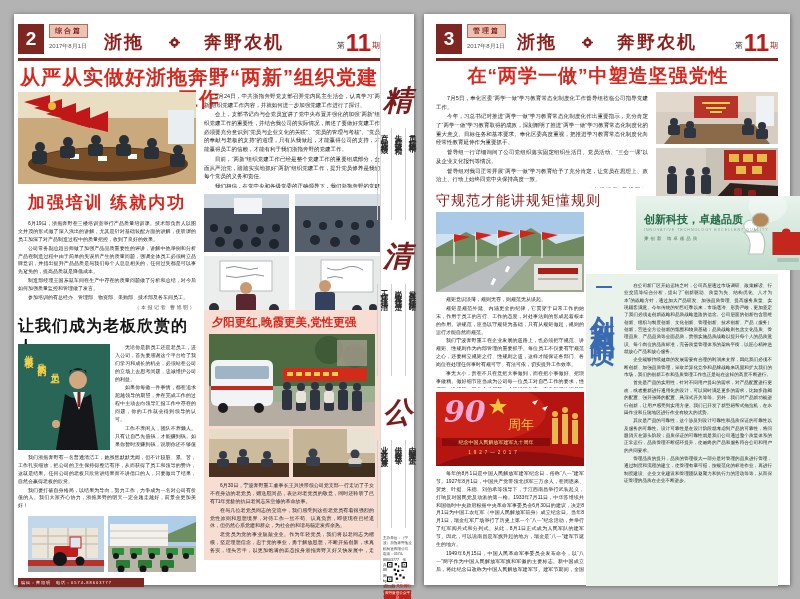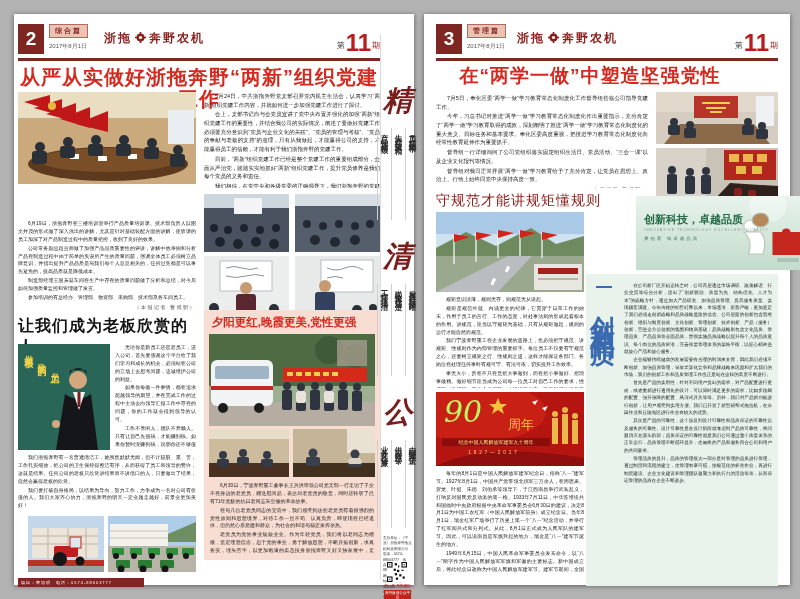--- a/index.html
+++ b/index.html
@@ -8,22 +8,22 @@
   .abs{position:absolute}
   .sheet{position:absolute;background:#fff;box-shadow:0 1px 5px rgba(0,0,0,.5)}
   .photo{position:absolute;overflow:hidden;background:#9a9a9a}
   .photo svg{display:block;width:100%;height:100%}
   
   .pagebox{position:absolute;background:#7e2622;color:#fff;font-weight:bold;font-size:19px;
            display:flex;align-items:center;justify-content:center}
   .sectag{position:absolute;background:#e9c4b4;color:#8b2320;border:1px solid #b4695c;
           font-size:7px;font-weight:bold;padding:1px 5px;letter-spacing:2px}
   .hdate{position:absolute;font-size:6px;color:#555}
-  .masthead{position:absolute;text-align:center;color:#8b1f1b;font-weight:bold;font-size:12px;
-            letter-spacing:2px;display:flex;align-items:center;justify-content:flex-start;gap:3px}
+  .masthead{position:absolute;text-align:center;color:#8b1f1b;font-weight:bold;font-size:18px;
+            letter-spacing:2px;display:flex;align-items:center;justify-content:space-between;gap:3px}
   .issuebox{position:absolute;display:flex;align-items:flex-end;justify-content:flex-end;gap:1px}
   .issuebox .ip{font-size:8px;color:#333;padding-bottom:3px}
   .issuebox .inum{font-size:24px;font-weight:bold;color:#b91c1c;line-height:.9}
   .issuebox .is{font-size:8px;color:#a32318;padding-bottom:3px}
   .rule{position:absolute;background:#7e2622;height:2.5px}
   
   .h-red{position:absolute;color:#d5281e;font-weight:bold;text-align:center;
          font-family:"Liberation Sans",sans-serif;letter-spacing:1px;line-height:1.1}
   .h-black{position:absolute;color:#141414;font-weight:bold;text-align:left;letter-spacing:1px}
   .h-serif{position:absolute;color:#8b1a16;font-weight:normal;font-family:"DejaVu Serif",serif;letter-spacing:1px}
@@ -126,20 +126,21 @@
     </div>
 
     <div class="tcol" style="left:190px;top:78px;width:176px;height:96px">
       <p class="bp">5月24日，中共浙拖奔野党支部召开党内民主生活会，认真学习“两新”组织党建工作内容，并就如何进一步加强党建工作进行了探讨。</p>
       <p class="bp">会上，支部书记向与会党员宣讲了党中央布置并强化的加强“两新”组织党建工作的重要性，并结合我公司的实际情况，阐述了要做好党建工作必须要充分意识到“党员与企业文化的关联”、“党员的管理与考核”、“党员的奉献与老板的支持”的道理，只有从我做起，才能赢得公司的支持，才能赢得员工的信赖，才能有利于我们浙拖奔野的党建工作。</p>
       <p class="bp">目前，“两新”组织党建工作已经是整个党建工作的重要组成部分，全面从严治党，踏踏实实地抓好“两新”组织党建工作，提升党员修养是我们每个党员的义务和责任。</p>
       <p class="bp">我们相信，在党中央和各级党委的正确领导下，我们浙拖奔野的党建工作一定会与时俱进，不断提高全体党员的政治修养，通过自身的努力去带动员工，为企业的发展做出自己无私的奉献。</p>
 
     </div>
 
+    <div class="h-red" style="left:4px;top:180px;width:178px;font-size:17px;letter-spacing:2px">加强培训 练就内功</div>
     <div class="tcol tcol-sm" style="left:4px;top:206px;width:178px;height:90px">
       <p class="bp">6月19日，浙拖奔野在三楼培训室举行产品质量培训课。技术部负责人以图文并茂的形式做了深入浅出的讲解，尤其是针对基础装配方面的讲解，使听课的员工加深了对产品制造过程中的质量把控，收到了良好的效果。</p>
       <p class="bp">公司常务副总赵云师做了加强产品品质重要性的评讲，讲解中他举例和分析产品在制造过程中由于简单的失误所产生的质量问题，强调全体员工必须树立品牌意识，并指出提升产品品质是与我们每个人息息相关的，任何过失都是可以事先避免的，提高品质就是降低成本。</p>
       <p class="bp">制造部经理王国东就车间在生产中存在的质量问题做了分析和总结，对今后如何加强质量监控和管理做了发言。</p>
       <p class="bp">参加培训的有总经办、管理部、物资部、采购部、技术部及各车间员工。</p>
       <div class="byline">（本报记者 曹旭明）</div>
     </div>
 
     <div class="photo" style="left:190px;top:180px;width:85px;height:58px">
       <svg viewBox="0 0 85 58" preserveAspectRatio="none">
@@ -455,21 +456,21 @@
           </svg></span>
       <span>奔野农机</span>
     </div>
     <div class="issuebox" style="left:296px;top:10px;width:58px;height:30px">
       <span class="ip">第</span>
       <span class="inum">11</span>
       <span class="is">期</span>
     </div>
     <div class="rule" style="left:12px;top:44px;width:342px"></div>
 
-    <div class="h-red" style="left:16px;top:52px;width:300px;font-size:19px">在“两学一做”中塑造坚强党性</div>
+    <div class="h-red" style="left:24px;top:52px;width:300px;font-size:19px">在“两学一做”中塑造坚强党性</div>
     <div class="tcol" style="left:12px;top:80px;width:212px;height:94px">
       <p class="bp">7月5日，奉化区委“两学一做”学习教育常态化制度化工作督导组莅临公司指导党建工作。</p>
       <p class="bp">今年，习总书记对推进“两学一做”学习教育常态化制度化作出重要指示，充分肯定了“两学一做”学习教育取得的成效，深刻阐明了推进“两学一做”学习教育常态化制度化的重大意义、目标任务和基本要求。奉化区委高度重视，把推进学习教育常态化制度化向经常性教育延伸作为重要抓手。</p>
       <p class="bp">督导组一行详细询问了公司党组织落实固定组织生活日、党员活动、“三会一课”以及企业文化报刊等情况。</p>
       <p class="bp">督导组对我司正常开展“两学一做”学习教育给予了充分肯定，让党员在思想上、政治上、行动上始终同党中央保持高度一致。</p>
       <div class="byline">（本报记者 曹旭明）</div>
     </div>
     <div class="photo" style="left:232px;top:78px;width:122px;height:52px">
       <svg viewBox="0 0 122 52" preserveAspectRatio="none">
         <rect width="122" height="52" fill="#d6cdc0"></rect>
@@ -573,21 +574,21 @@
           <circle cx="119" cy="22" r="3"></circle>
             <circle cx="129" cy="18" r="3"></circle>
             <circle cx="139" cy="24" r="3"></circle>
         </g>
         <g fill="#fff">
             <polygon points="96,10 102,8 99,13"></polygon>
             <polygon points="106,16 112,14 109,19"></polygon>
           </g>
         <polygon points="62,6 64.5,12 71,12 66,16 68,22 62,18 56,22 58,16 53,12 59.5,12" fill="#f6c33c"></polygon>
       </svg>
-      <span class="abs" style="left:8px;top:2px;font-size:30px;font-weight:normal;font-style:italic;color:#bef264;font-family:'DejaVu Serif',serif">90</span>
+      <span class="abs" style="left:8px;top:2px;font-size:30px;font-weight:bold;font-style:italic;color:#f9a8d4;font-family:'DejaVu Serif',serif">90</span>
       <span class="abs" style="left:72px;top:24px;font-size:13px;font-weight:normal;color:#f6c33c">周年</span>
       <span class="abs" style="left:6px;top:46px;width:104px;font-size:5px;color:#ffe08a;background:rgba(110,8,8,.6);padding:1px 2px;text-align:center">纪念中国人民解放军建军九十周年</span>
       <span class="abs" style="left:6px;top:58px;width:104px;font-size:4.5px;color:#ffd98a;letter-spacing:3px;text-align:center">1927—2017</span>
     </div>
     <div class="tcol tcol-sm" style="left:12px;top:456px;width:148px;height:102px">
       <p class="bp">每年的8月1日是中国人民解放军建军纪念日，俗称“八一”建军节。1927年8月1日，中国共产党带领北伐军三万余人，在周恩来、贺龙、叶挺、朱德、刘伯承等领导下，于江西南昌举行武装起义，打响反对国民党反动派的第一枪。1933年7月11日，中华苏维埃共和国临时中央政府根据中央革命军事委员会6月30日的建议，决定8月1日为中国工农红军（中国人民解放军前身）成立纪念日。当年8月1日，瑞金红军广场举行了历史上第一个“八一”纪念活动，并举行了红军阅兵式和分列式。从此，8月1日正式成为人民军队的建军节。因此，可以说南昌是军旗升起的地方，瑞金是“八一”建军节诞生的地方。</p>
       <p class="bp">1949年6月15日，中国人民革命军事委员会发布命令，以“八一”两字作为中国人民解放军军旗和军徽的主要标志。新中国成立后，将此纪念日改称为中国人民解放军建军节。建军节期间，全国各地都要集中开展“拥军优属、拥政爱民”的活动，纪念人民军队的诞生。</p>
 
     </div>
 

